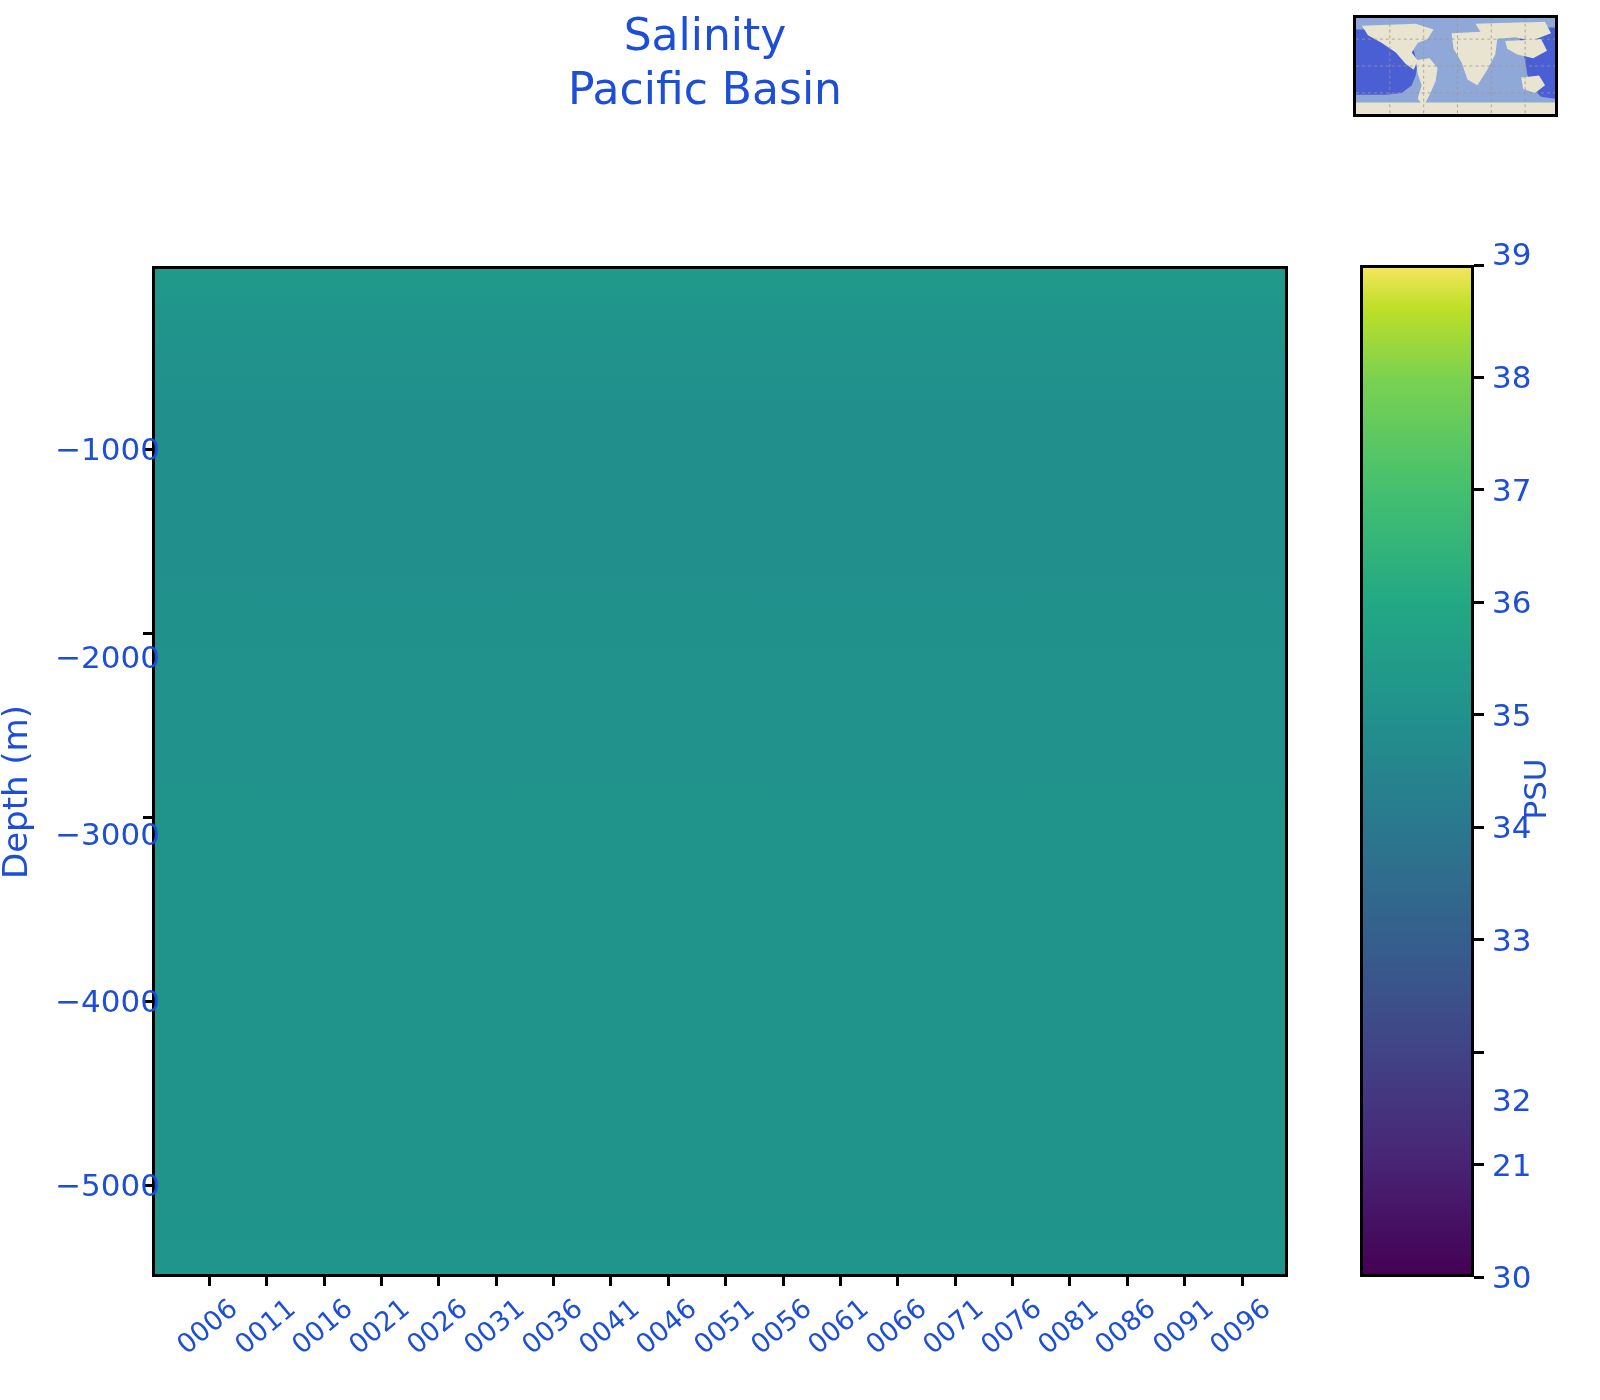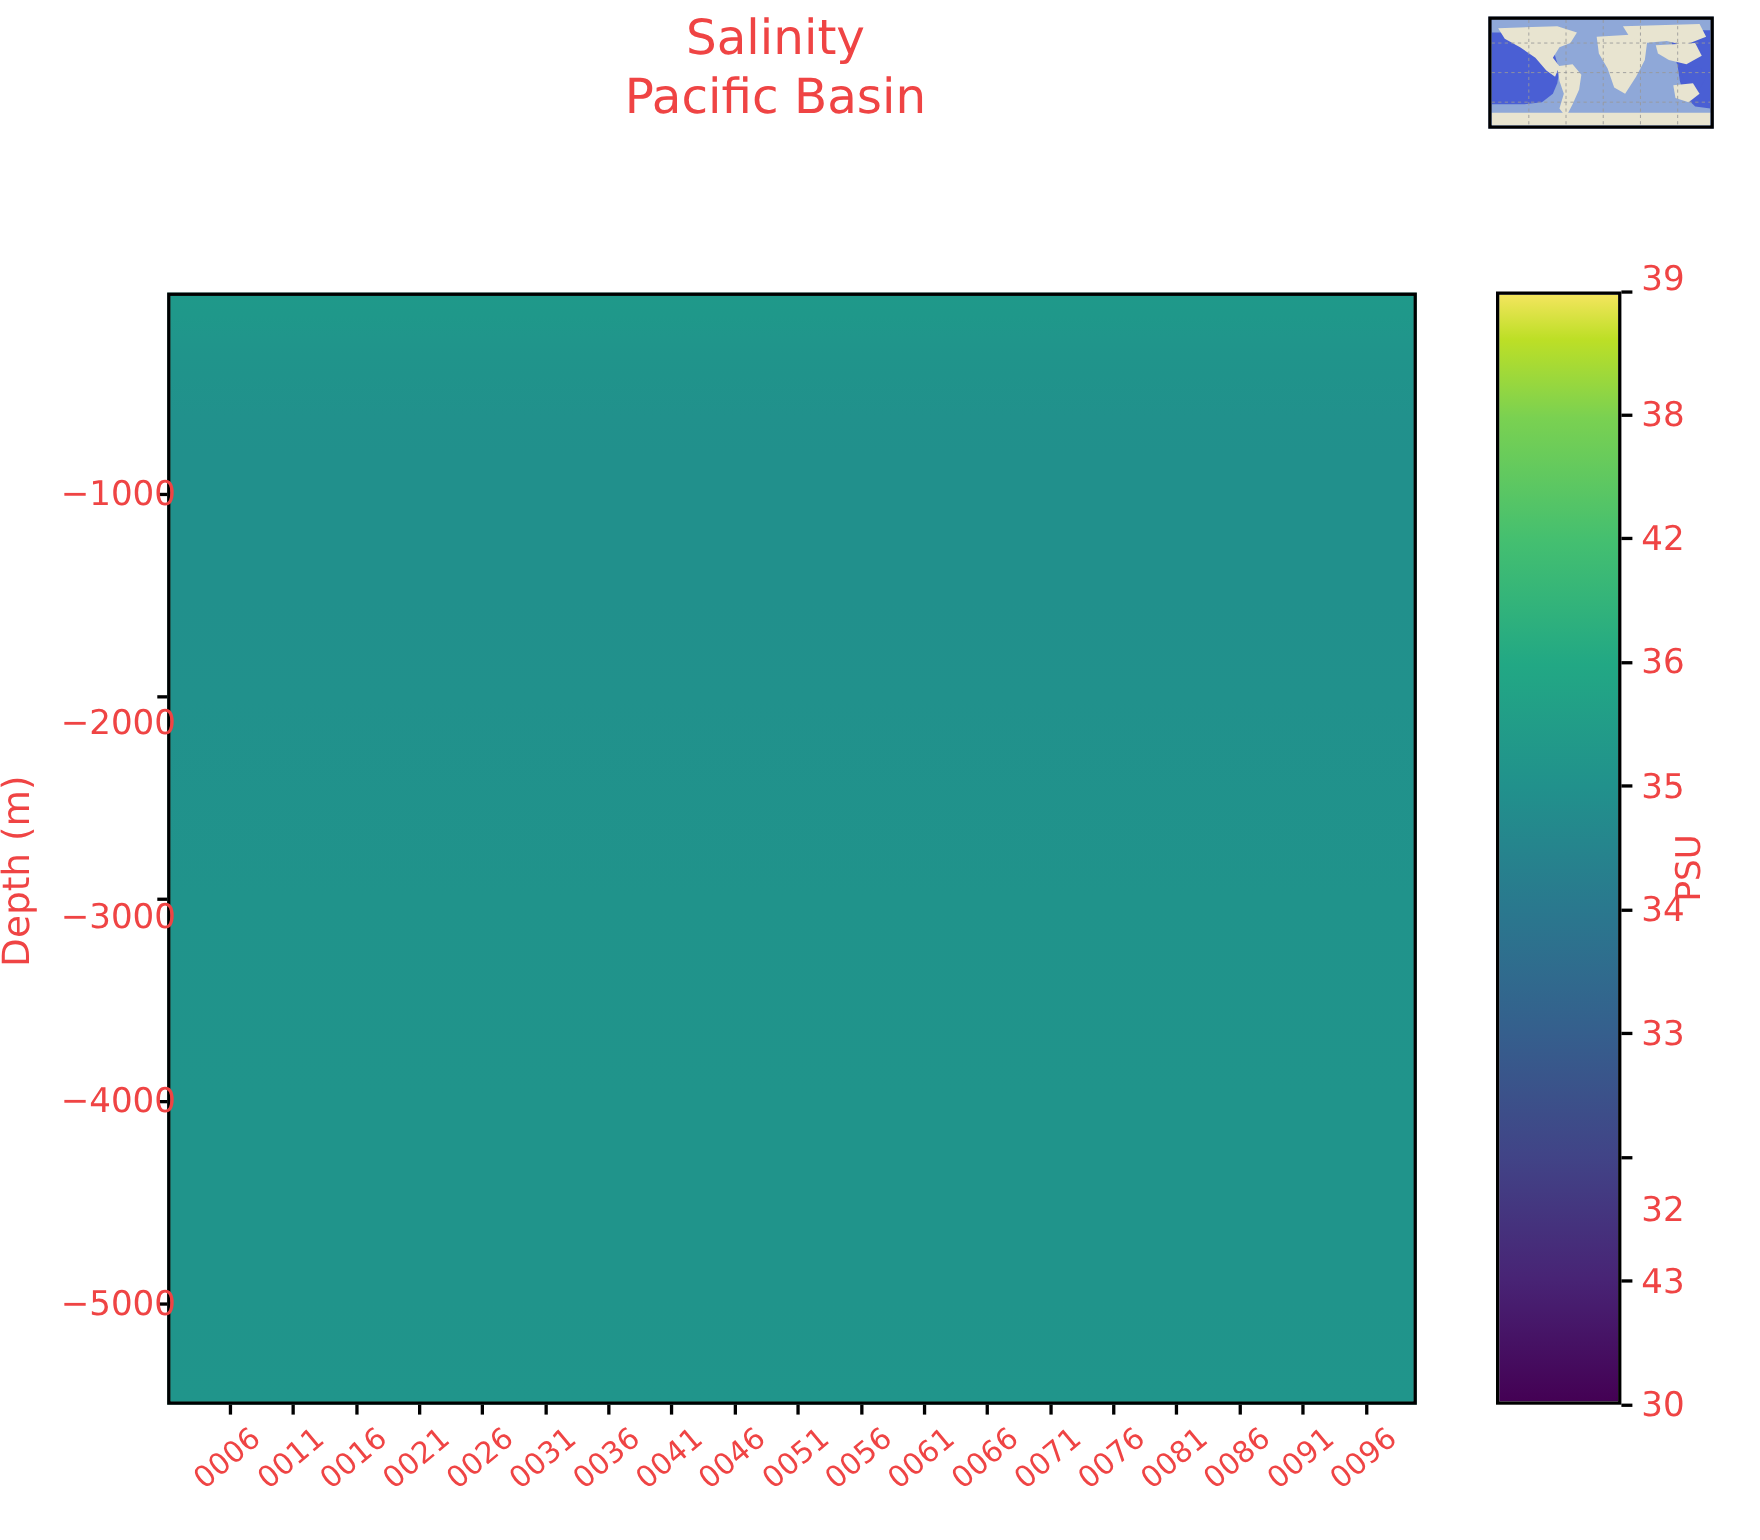--- a/index.html
+++ b/index.html
@@ -6,21 +6,21 @@
     margin: 0;
     padding: 0;
     background: #ffffff;
   }
   #figure {
     position: relative;
     width: 1600px;
     height: 1400px;
     background: #ffffff;
     font-family: "DejaVu Sans", sans-serif;
-    color: #ef4444;
+    color: #1d4ed8;
     overflow: hidden;
   }
 
   
   #suptitle {
     position: absolute;
     left: 0;
     top: 8px;
     width: 1410px;
     text-align: center;
@@ -245,33 +245,33 @@
       <div class="xtick-label" style="left: 1083.98px;">0081</div>
       <div class="tick xtick" style="left: 1125.85px;"></div>
       <div class="xtick-label" style="left: 1141.35px;">0086</div>
       <div class="tick xtick" style="left: 1183.23px;"></div>
       <div class="xtick-label" style="left: 1198.73px;">0091</div>
       <div class="tick xtick" style="left: 1240.6px;"></div>
       <div class="xtick-label" style="left: 1256.1px;">0096</div>
       <div class="cbtick" style="top: 1275.5px;"></div>
       <div class="cbtick-label" style="top: 1277px;">30</div>
       <div class="cbtick" style="top: 1163.06px;"></div>
-      <div class="cbtick-label" style="top: 1164.56px;">43</div>
+      <div class="cbtick-label" style="top: 1164.56px;">21</div>
       <div class="cbtick" style="top: 1050.61px;"></div>
       <div class="cbtick-label" style="top: 1052.11px; margin-top: 48px;">32</div>
       <div class="cbtick" style="top: 938.167px;"></div>
       <div class="cbtick-label" style="top: 939.667px;">33</div>
       <div class="cbtick" style="top: 825.722px;"></div>
       <div class="cbtick-label" style="top: 827.222px;">34</div>
       <div class="cbtick" style="top: 713.278px;"></div>
       <div class="cbtick-label" style="top: 714.778px;">35</div>
       <div class="cbtick" style="top: 600.833px;"></div>
       <div class="cbtick-label" style="top: 602.333px;">36</div>
       <div class="cbtick" style="top: 488.389px;"></div>
-      <div class="cbtick-label" style="top: 489.889px;">42</div>
+      <div class="cbtick-label" style="top: 489.889px;">37</div>
       <div class="cbtick" style="top: 375.944px;"></div>
       <div class="cbtick-label" style="top: 377.444px;">38</div>
       <div class="cbtick" style="top: 263.5px;"></div>
       <div class="cbtick-label" style="top: 254px;">39</div>
     </div>
 
   <div id="ylabel">Depth (m)</div>
 
   <div id="colorbar"></div>
   <div id="cb-label">PSU</div>

